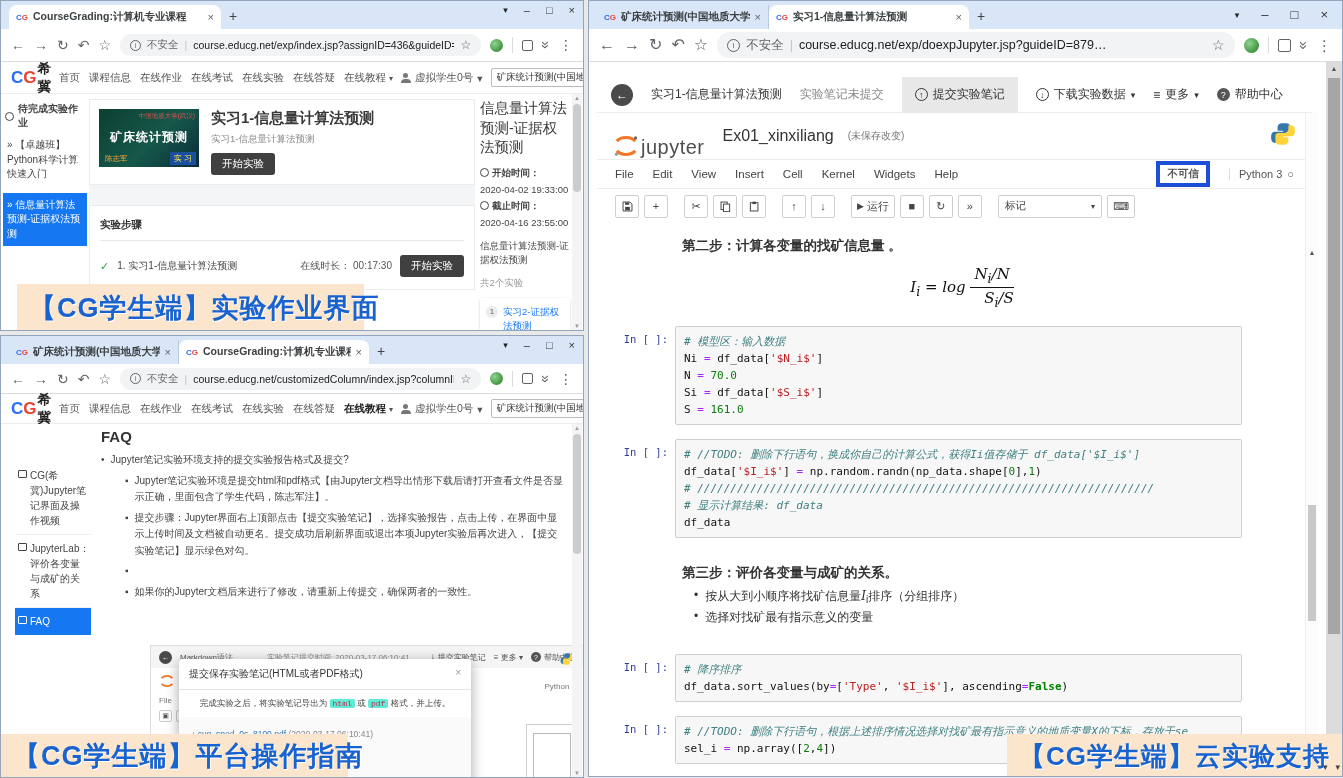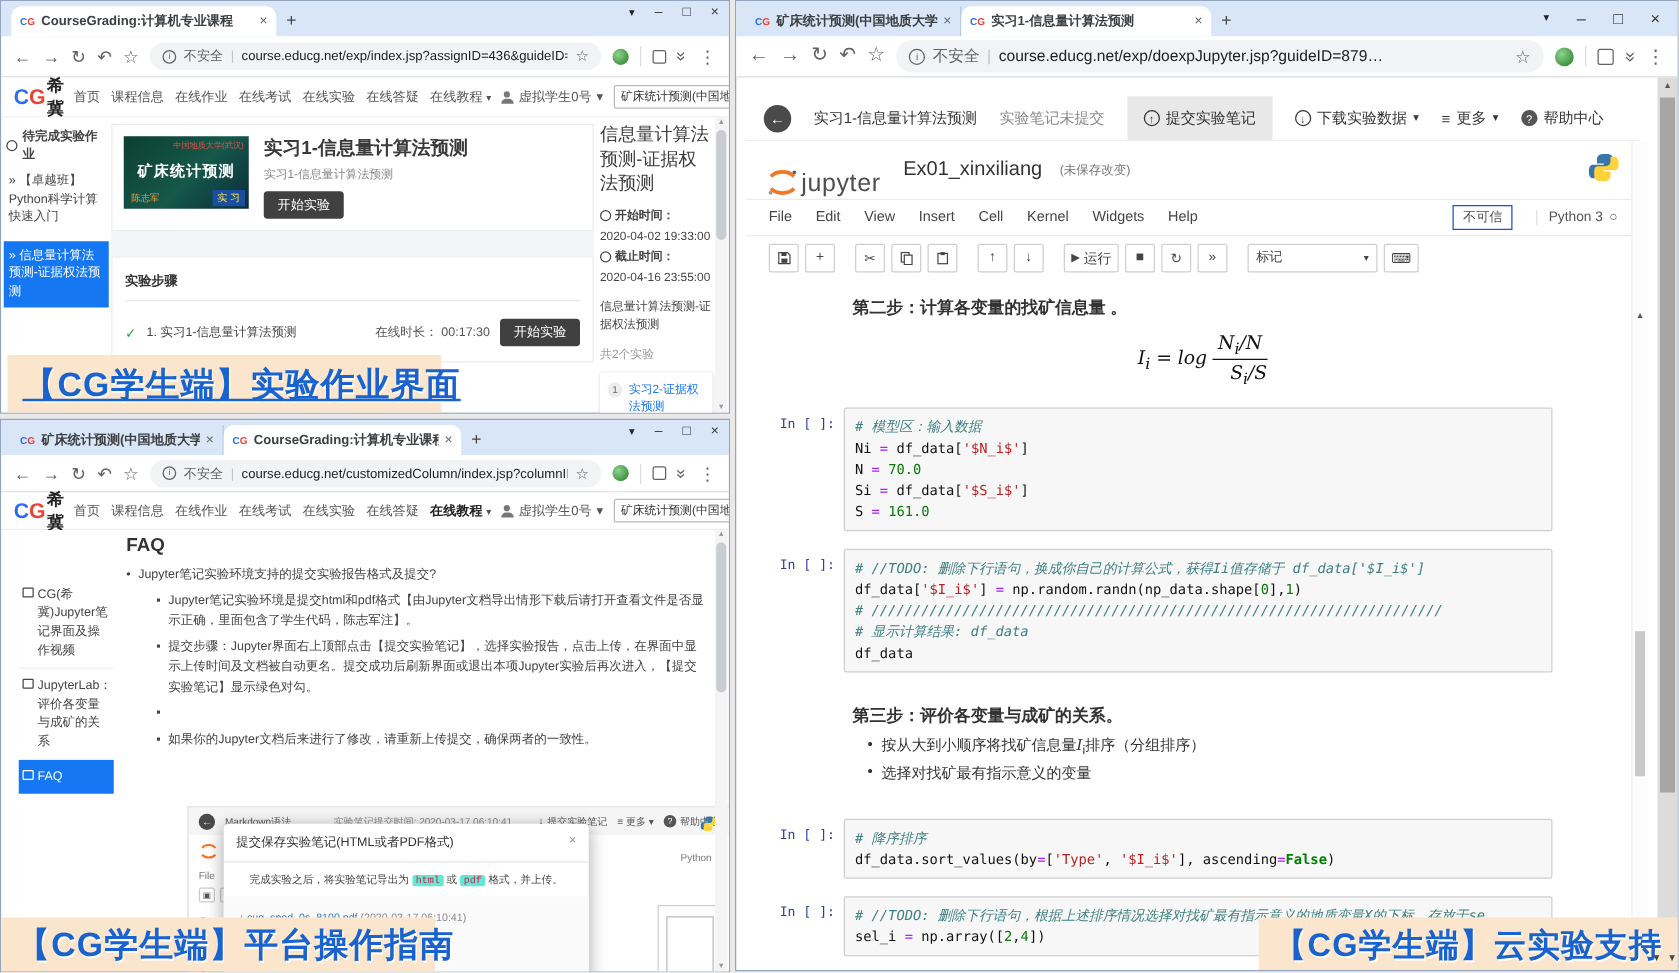--- a/index.html
+++ b/index.html
@@ -127,21 +127,21 @@
   .helpdot { width:13px; height:13px; background:#555; border-radius:50%; color:#fff; display:flex; align-items:center; justify-content:center; font-size:9px; flex:none; }
   .jwrap { position:absolute; left:8px; top:112px; right:30px; bottom:0; background:#fff; }
   .jhead { height:46px; display:flex; align-items:center; padding:0 16px; gap:10px; }
   .jlogo { display:flex; align-items:flex-end; gap:2px;margin-top:20px; }
   .jlogo svg { display:block; }
   .jlogo .jtxt { font-size:20px; color:#4e4e4e; letter-spacing:.5px; }
   .jname { font-size:16px; color:#333; margin-left:8px; }
   .junsaved { font-size:10px; color:#777; margin-left:4px; }
   .pylogo { margin-left:auto; }
   .jmenu { height:30px; display:flex; align-items:center; gap:19px; padding:0 18px; font-size:11.5px; color:#444; border-top:1px solid #ececec; border-bottom:1px solid #ececec; }
-  .trustbox { margin-left:auto; border:1px solid #1d4ed8; padding:2px 7px; font-size:10.5px; color:#555; }
+  .trustbox { margin-left:auto; border:4px solid #1d4ed8; padding:2px 7px; font-size:10.5px; color:#555;font-weight:bold; }
   .kern { display:flex; align-items:center; gap:5px; font-size:11px; color:#555; border-left:1px solid #ddd; padding-left:9px; }
   .jtools { height:34px; display:flex; align-items:center; gap:5px; padding:0 18px; }
   .jbtn { min-width:24px; height:23px; background:#fff; border:1px solid #cfcfcf; border-radius:2px; display:flex; align-items:center; justify-content:center; font-size:11px; color:#444; padding:0 5px; gap:3px; }
   .jgap { width:6px; }
   .jsel { width:104px; height:23px; border:1px solid #cfcfcf; border-radius:2px; display:flex; align-items:center; font-size:10.5px; color:#444; padding:0 6px; }
   .jsel .caret { margin-left:auto; font-size:8px; }
   .jbody { position:absolute; left:0; top:112px; right:24px; bottom:0; overflow:hidden; background:#fff; }
   .md { margin-left:85px; margin-right:70px; color:#333; }
   .md h3 { font-size:13.5px; margin:14px 0 6px; }
   .md p { font-size:12px; margin:6px 0; }
@@ -288,21 +288,21 @@
           </div>
 
         </div>
       </div>
       <div class="scrollv" style="right:1px; top:0; bottom:0;">
         <span class="sarr" style="top:1px">▲</span>
         <div class="thumb" style="top:10px; height:88px;"></div>
         <span class="sarr" style="bottom:1px">▼</span>
       </div>
     </div>
-    <div class="caption" style="left:5px; top:283px; width:347px; height:48px;text-decoration:underline;">【CG学生端】实验作业界面</div>
+    <div class="caption" style="left:16px; top:283px; width:347px; height:48px;">【CG学生端】实验作业界面</div>
   </div>
 
   <div class="win" id="winB" style="left:0; top:335px; width:584px; height:443px;">
     <div class="tbar">
       <div class="tab inactive" style="width:170px">
         <span class="favicon"><span class="fc">C</span><span class="fg">G</span></span>
         <span class="tlabel">矿床统计预测(中国地质大学) (武</span>
         <span class="tclose">×</span>
       </div>
       <div class="tab active" style="width:190px">

